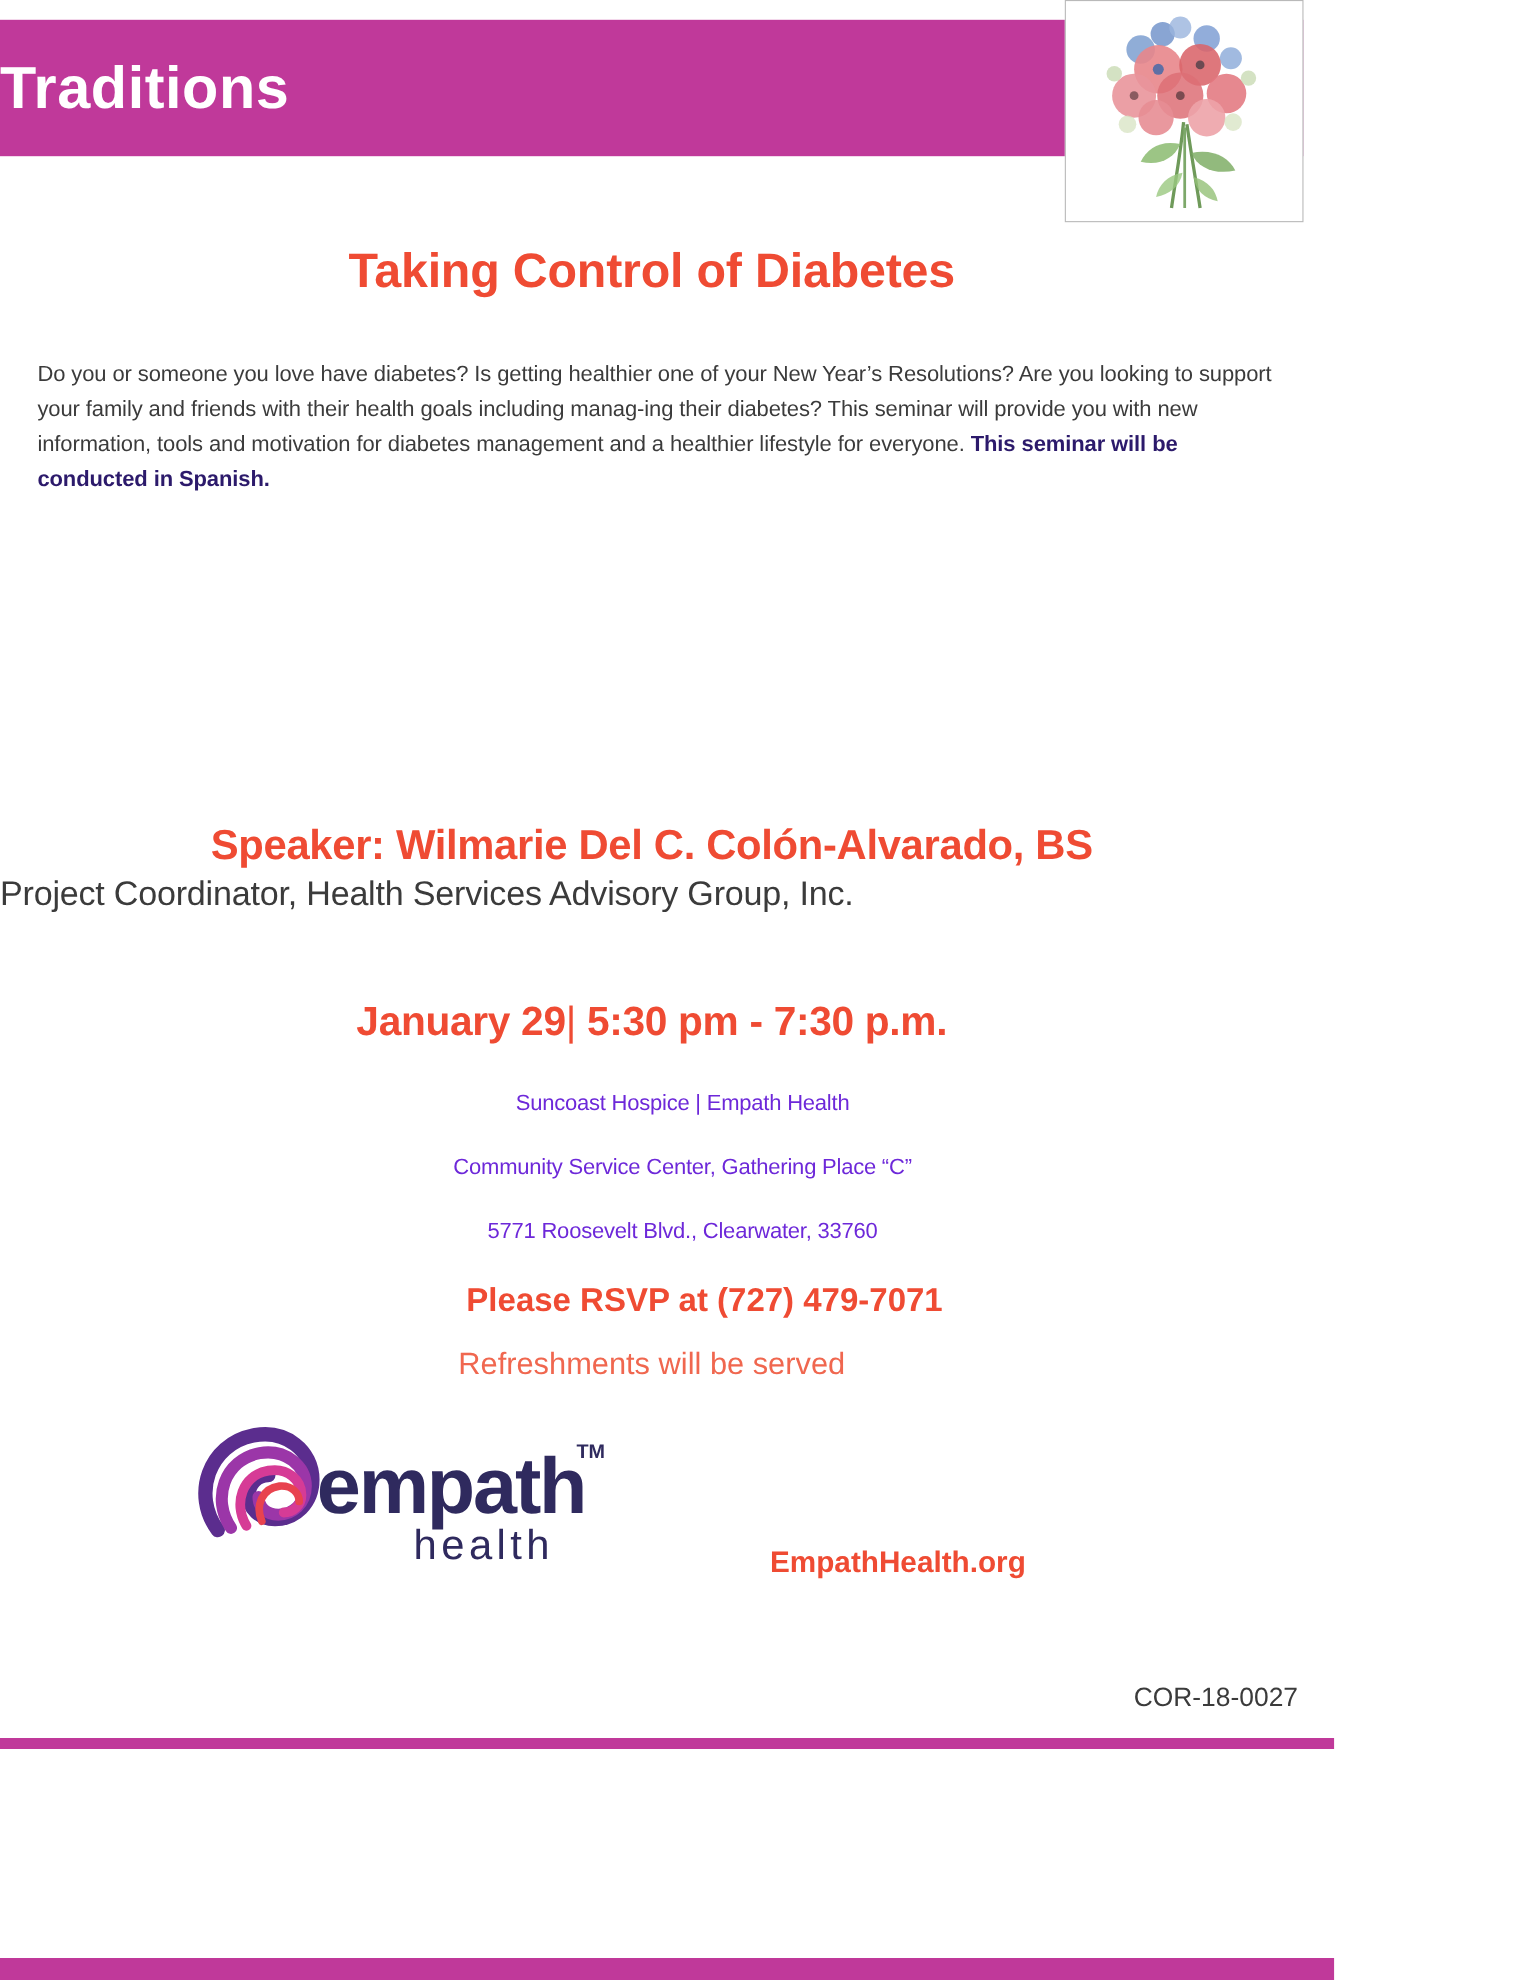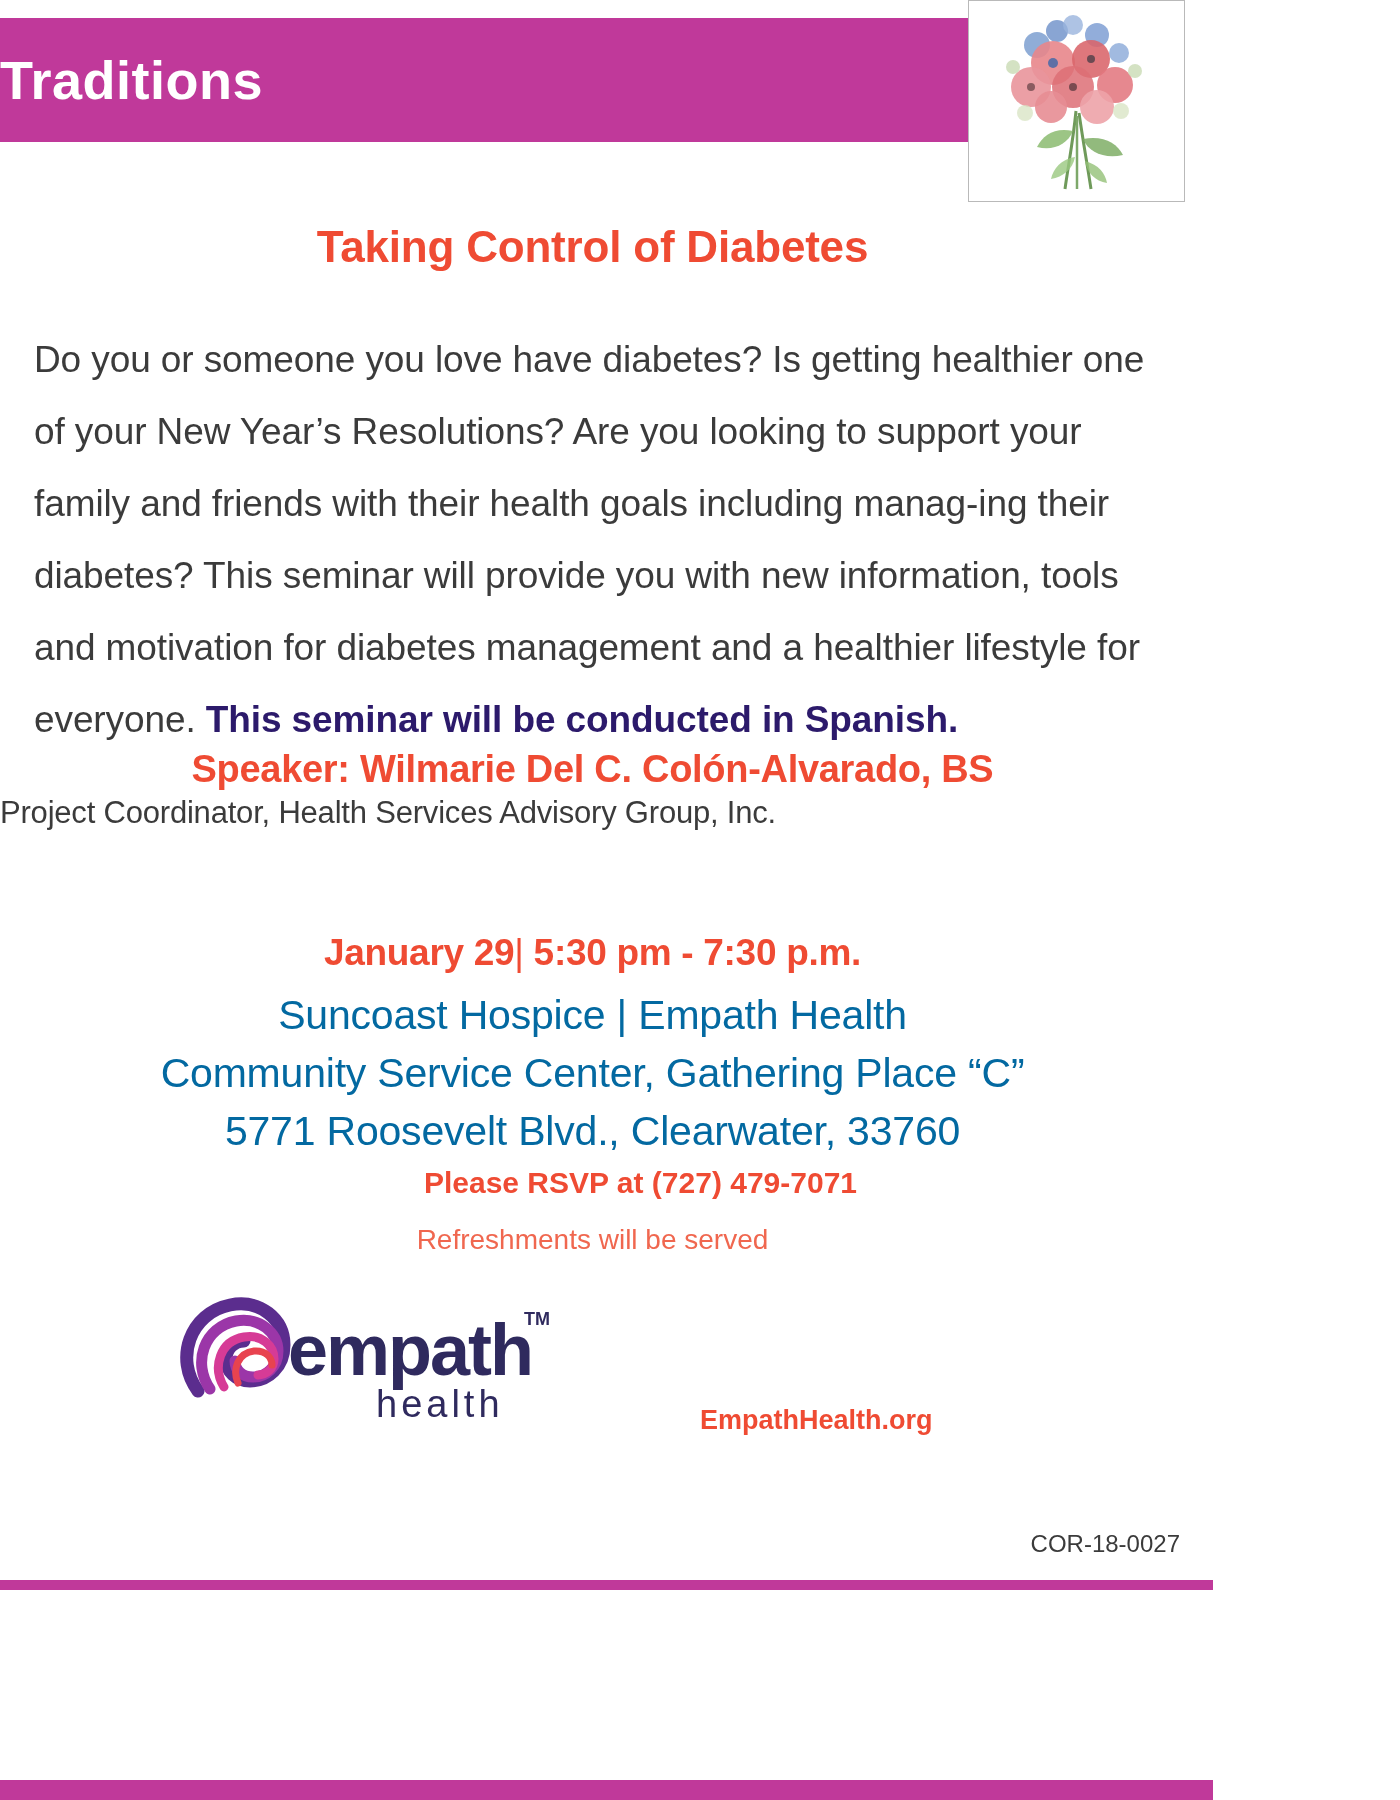--- a/index.html
+++ b/index.html
@@ -68,22 +68,22 @@
     font-size: 44px;
     font-weight: bold;
     letter-spacing: -0.2px;
   }
 
   .paragraph {
     position: absolute;
     top: 324px;
     left: 34px;
     width: 1130px;
-    font-size: 37px;
-    line-height: 72px;
+    font-size: 20px;
+    line-height: 32px;
     color: #3b3b3b;
     letter-spacing: -0.1px;
   }
   .paragraph .bold-purple {
     color: #2c1a6b;
     font-weight: bold;
   }
 
   .speaker {
     position: absolute;
@@ -110,32 +110,32 @@
   .datetime {
     position: absolute;
     top: 908px;
     left: 0;
     width: 1185px;
     text-align: center;
     color: #ef4b33;
     font-size: 37px;
     font-weight: bold;
     letter-spacing: -0.3px;
-    margin-top: 24px;
   }
   .datetime .light { font-weight: normal; }
 
   .venue-line {
     position: absolute;
     left: 0;
     width: 1185px;
     text-align: center;
-    color: #0369a1;
-    font-size: 41px;
+    color: #6d28d9;
+    font-size: 20px;
     letter-spacing: -0.2px;
+    padding-left: 28px;
   }
   .venue-1 { top: 992px; }
   .venue-2 { top: 1050px; }
   .venue-3 { top: 1108px; }
 
   .rsvp {
     position: absolute;
     top: 1166px;
     left: 0;
     width: 1185px;

